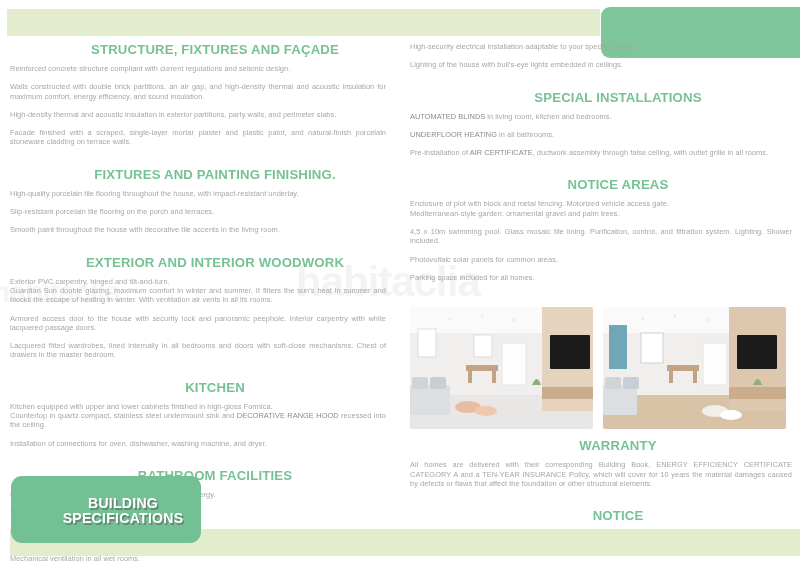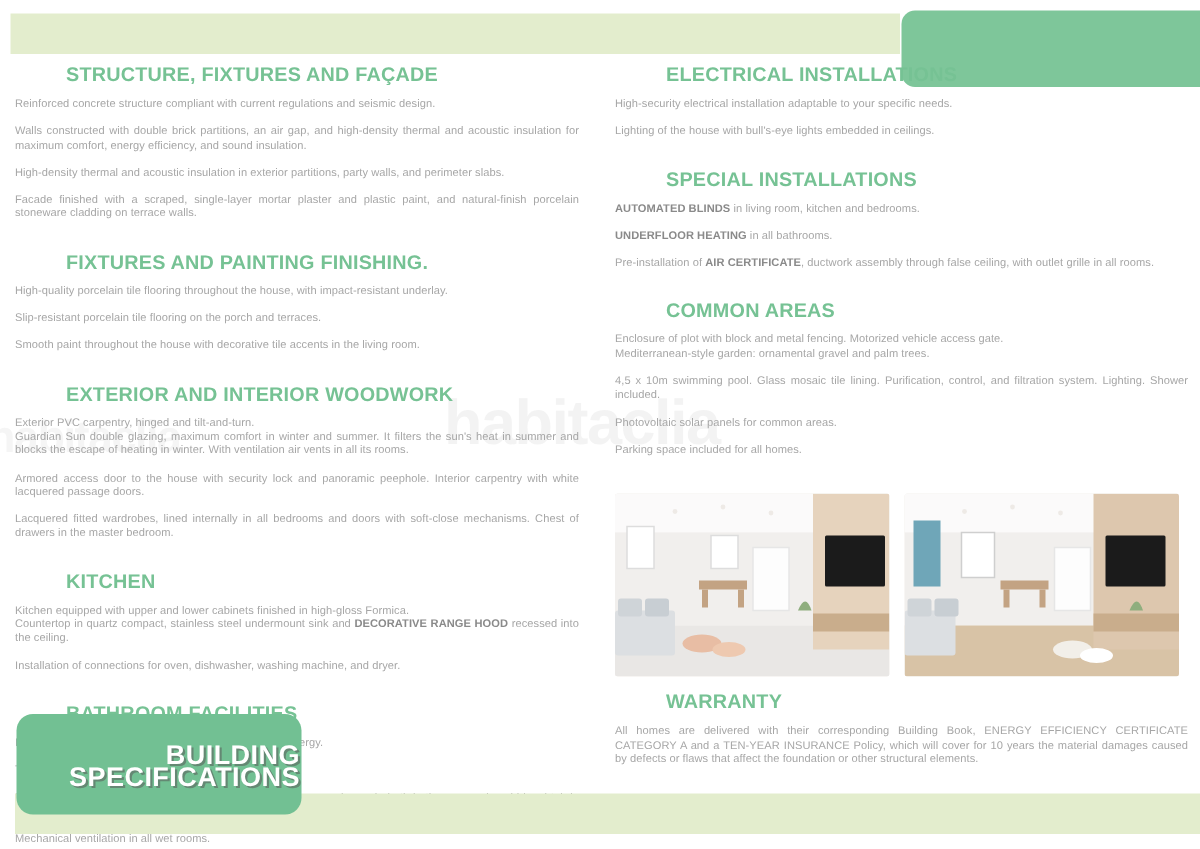--- a/index.html
+++ b/index.html
@@ -56,24 +56,24 @@
     height: 67px;
     background: #72c093;
     border-radius: 11px;
     display: flex;
     align-items: center;
     justify-content: center;
   }
   .green-box-bottom .bb-title {
     color: #ffffff;
     font-weight: bold;
-    font-size: 18px;
+    font-size: 14px;
     line-height: 14.5px;
     letter-spacing: 0.3px;
-    text-align: right;
+    text-align: center;
     text-shadow: 1.5px 1.5px 0 rgba(90,90,90,0.55);
     padding-left: 34px;
     padding-top: 2px;
     white-space: pre-line;
   }
 
   
   .watermark {
     position: absolute;
     left: 296px;
@@ -107,32 +107,33 @@
   .col-right { left: 410px; width: 382px; }
 
   h2.section-title {
     margin: 0 0 6px 0;
     padding: 0 0 0 34px;
     color: #76c294;
     font-size: 13.2px;
     font-weight: bold;
     letter-spacing: 0.15px;
     line-height: 16px;
+    text-align: center;
   }
 
   p.para {
     margin: 0 0 9px 0;
     color: #a6a6a6;
     font-size: 7.4px;
     line-height: 9.3px;
     text-align: justify;
     letter-spacing: 0.05px;
   }
   p.para:last-child { margin-bottom: 0; }
-  p.para b { color: #8a8a8a; font-weight: bold; }
+  p.para b { color: #8a8a8a; font-weight: normal; }
   .gap-md { height: 11px; }
 
   
   .photos {
     display: flex;
     gap: 10px;
     margin: 5px 0 9px 0;
   }
   .photo {
     width: 183px;
@@ -188,34 +189,33 @@
         <h2 class="section-title">BATHROOM FACILITIES</h2>
         <p class="para">Installation of domestic hot water through aerothermal energy.</p>
         <p class="para">Toilets with concealed cisterns in all bathrooms.</p>
         <p class="para">Bathroom furniture with illuminated mirror and faucet. Shower columns in both bathrooms and a whirlpool tub in Bathroom 1. Shower screens in all bathrooms.</p>
         <p class="para">Mechanical ventilation in all wet rooms.</p>
       </div>
     </div>
 
   <div class="col col-right" id="right-col">
       <div>
-        <h2 class="section-title">ELECTRICAL INSTALLATIONS</h2>
         <p class="para">High-security electrical installation adaptable to your specific needs.</p>
         <p class="para">Lighting of the house with bull's-eye lights embedded in ceilings.</p>
         <div class="gap-md"></div>
       </div>
       <div>
         <h2 class="section-title">SPECIAL INSTALLATIONS</h2>
         <p class="para"><b>AUTOMATED BLINDS</b> in living room, kitchen and bedrooms.</p>
         <p class="para"><b>UNDERFLOOR HEATING</b> in all bathrooms.</p>
         <p class="para">Pre-installation of <b>AIR CERTIFICATE</b>, ductwork assembly through false ceiling, with outlet grille in all rooms.</p>
         <div class="gap-md"></div>
       </div>
       <div>
-        <h2 class="section-title">COMMON AREAS</h2>
+        <h2 class="section-title">NOTICE AREAS</h2>
         <p class="para">Enclosure of plot with block and metal fencing. Motorized vehicle access gate.<br>Mediterranean-style garden: ornamental gravel and palm trees.</p>
         <p class="para">4,5 x 10m swimming pool. Glass mosaic tile lining. Purification, control, and filtration system. Lighting. Shower included.</p>
         <p class="para">Photovoltaic solar panels for common areas.</p>
         <p class="para">Parking space included for all homes.</p>
         <div class="gap-md"></div>
       </div>
       <div class="photos">
         <div class="photo">
           <svg viewBox="0 0 183 122" preserveAspectRatio="none">
             <rect x="0" y="0" width="183" height="122" fill="#f6f4f2"></rect>

